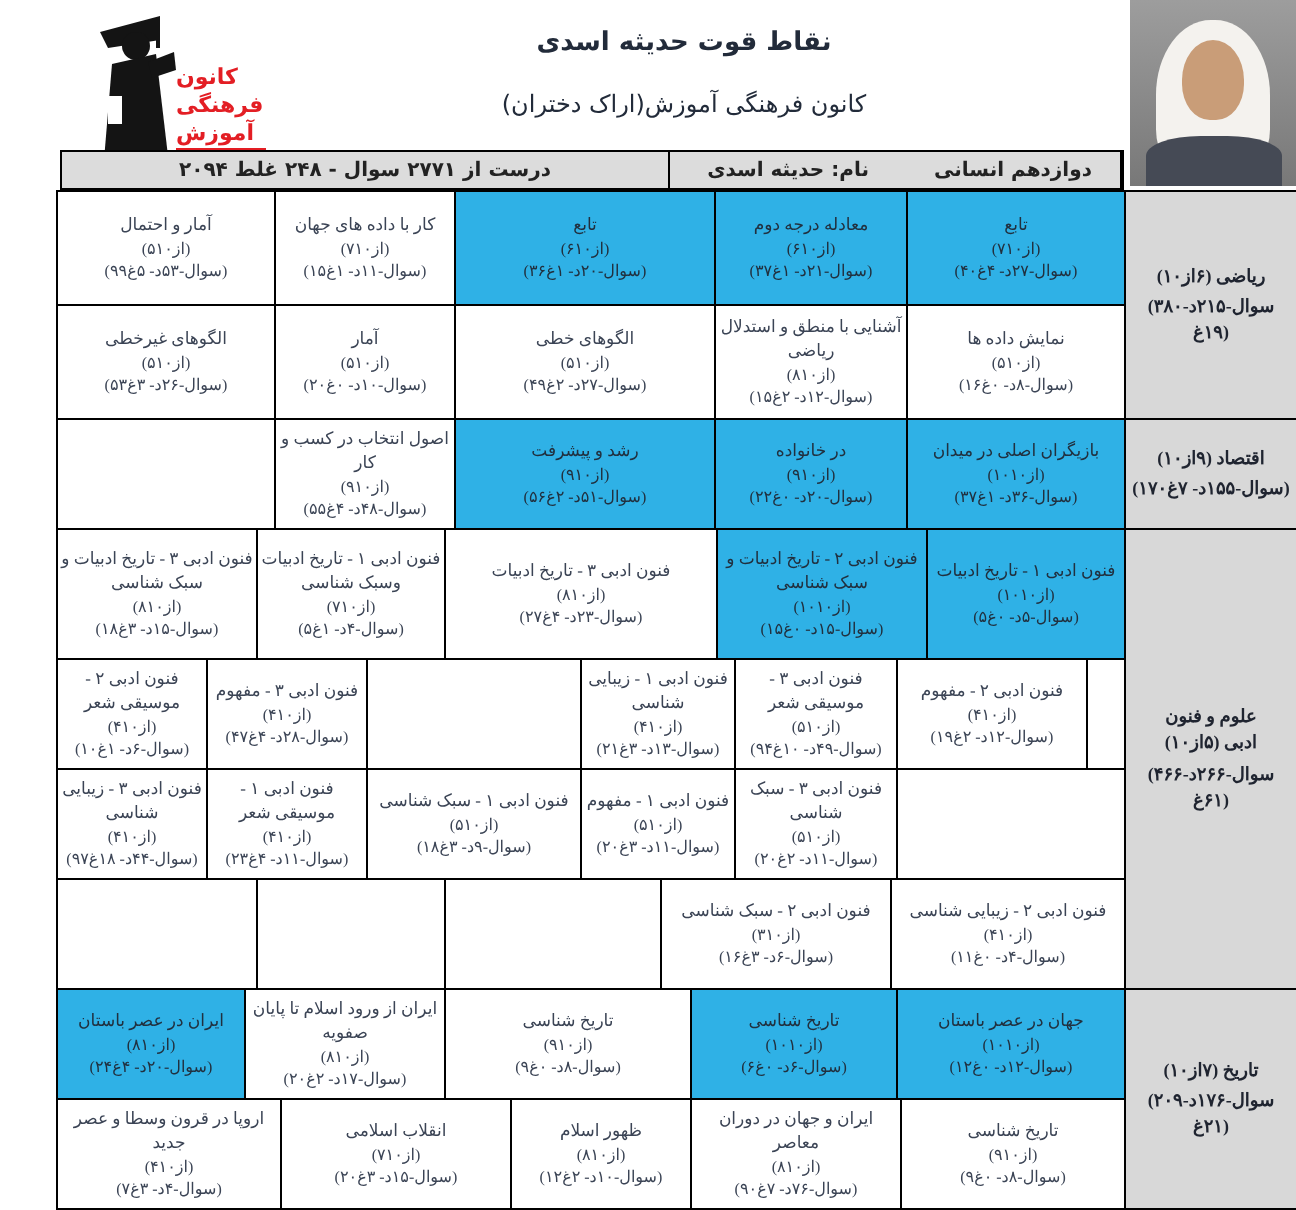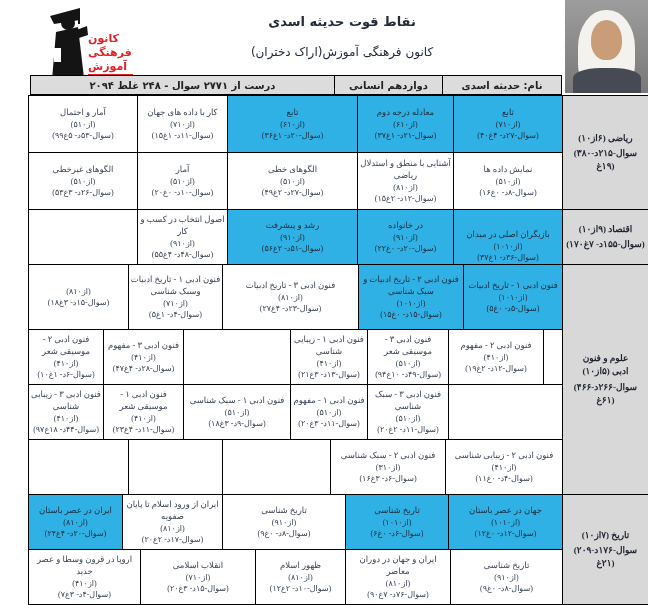--- a/index.html
+++ b/index.html
@@ -84,22 +84,22 @@
   </div>
 
   <div class="photo">
     <div class="hijab"></div>
     <div class="face"></div>
     <div class="chest"></div>
   </div>
 
   <div class="info-bar">
     <div class="seg seg-score" dir="ltr">۲۰۹۴ درست از ۲۷۷۱ سوال - ۲۴۸ غلط</div>
+    <div class="seg seg-name" dir="rtl">نام: حدیثه اسدی</div>
     <div class="seg seg-grade" dir="rtl">دوازدهم انسانی</div>
-    <div class="seg seg-name" dir="rtl">نام: حدیثه اسدی</div>
   </div>
 
   <div class="tbl" id="tbl">
       <div class="section">
         <div class="rows">
           <div class="row" style="height: 57px;">
             <div class="cell" style="width: 109px;">
               <div class="t" dir="rtl">آمار و احتمال</div>
               <div class="s" dir="ltr">(۵از۱۰)</div>
               <div class="st" dir="ltr">(۹۹سوال-۵۳د- ۵غ)</div>
@@ -170,36 +170,37 @@
             <div class="cell hl" style="width: 130px;">
               <div class="t" dir="rtl">رشد و پیشرفت</div>
               <div class="s" dir="ltr">(۹از۱۰)</div>
               <div class="st" dir="ltr">(۵۶سوال-۵۱د- ۲غ)</div>
             </div>
             <div class="cell hl" style="width: 96px;">
               <div class="t" dir="rtl">در خانواده</div>
               <div class="s" dir="ltr">(۹از۱۰)</div>
               <div class="st" dir="ltr">(۲۲سوال-۲۰د- ۰غ)</div>
             </div>
-            <div class="cell hl" style="width: 109px; justify-content: flex-end;">
+            <div class="cell hl" style="width: 109px;">
               <div class="t" dir="rtl">بازیگران اصلی در میدان</div>
               <div class="s" dir="ltr">(۱۰از۱۰)</div>
               <div class="st" dir="ltr">(۳۷سوال-۳۶د- ۱غ)</div>
             </div>
           </div>
         </div>
         <div class="cat">
           <div class="catline" dir="ltr" style="direction: rtl;"><span>اقتصاد</span>&nbsp;<span>(۹از۱۰)</span></div>
           <div class="catline" dir="ltr">(۱۷۰سوال-۱۵۵د- ۷غ)</div>
         </div>
       </div>
       <div class="section">
         <div class="rows">
           <div class="row" style="height: 65px;">
             <div class="cell" style="width: 100px;">
+              <div class="t" dir="rtl">فنون ادبی ۳ - تاریخ ادبیات و سبک شناسی</div>
               <div class="s" dir="ltr">(۸از۱۰)</div>
               <div class="st" dir="ltr">(۱۸سوال-۱۵د- ۳غ)</div>
             </div>
             <div class="cell" style="width: 94px;">
               <div class="t" dir="rtl">فنون ادبی ۱ - تاریخ ادبیات وسبک شناسی</div>
               <div class="s" dir="ltr">(۷از۱۰)</div>
               <div class="st" dir="ltr">(۵سوال-۴د- ۱غ)</div>
             </div>
             <div class="cell" style="width: 136px;">
               <div class="t" dir="rtl">فنون ادبی ۳ - تاریخ ادبیات</div>

